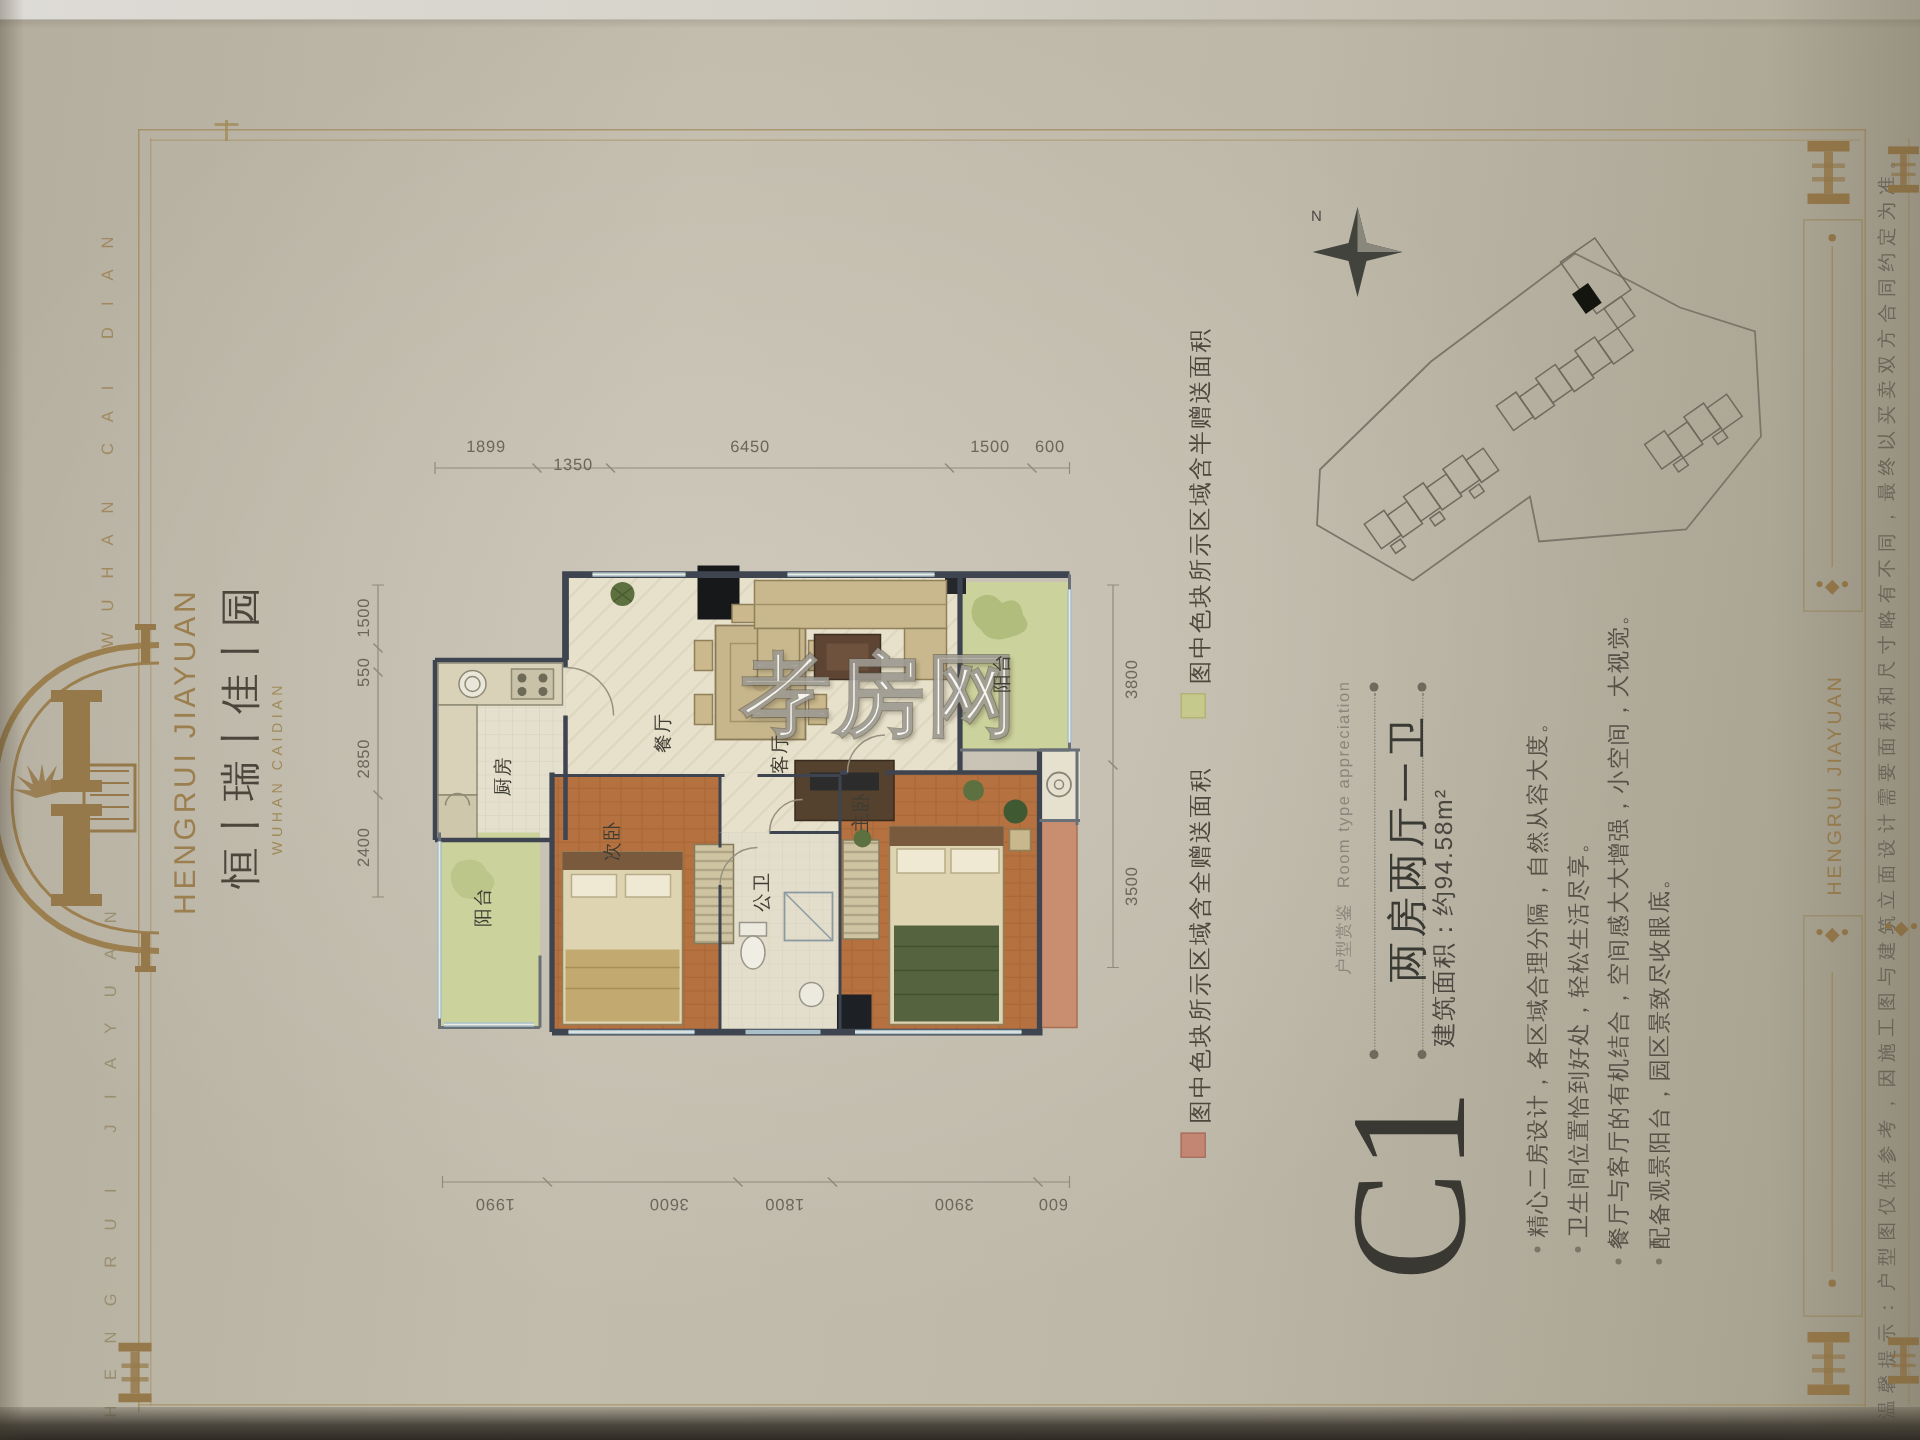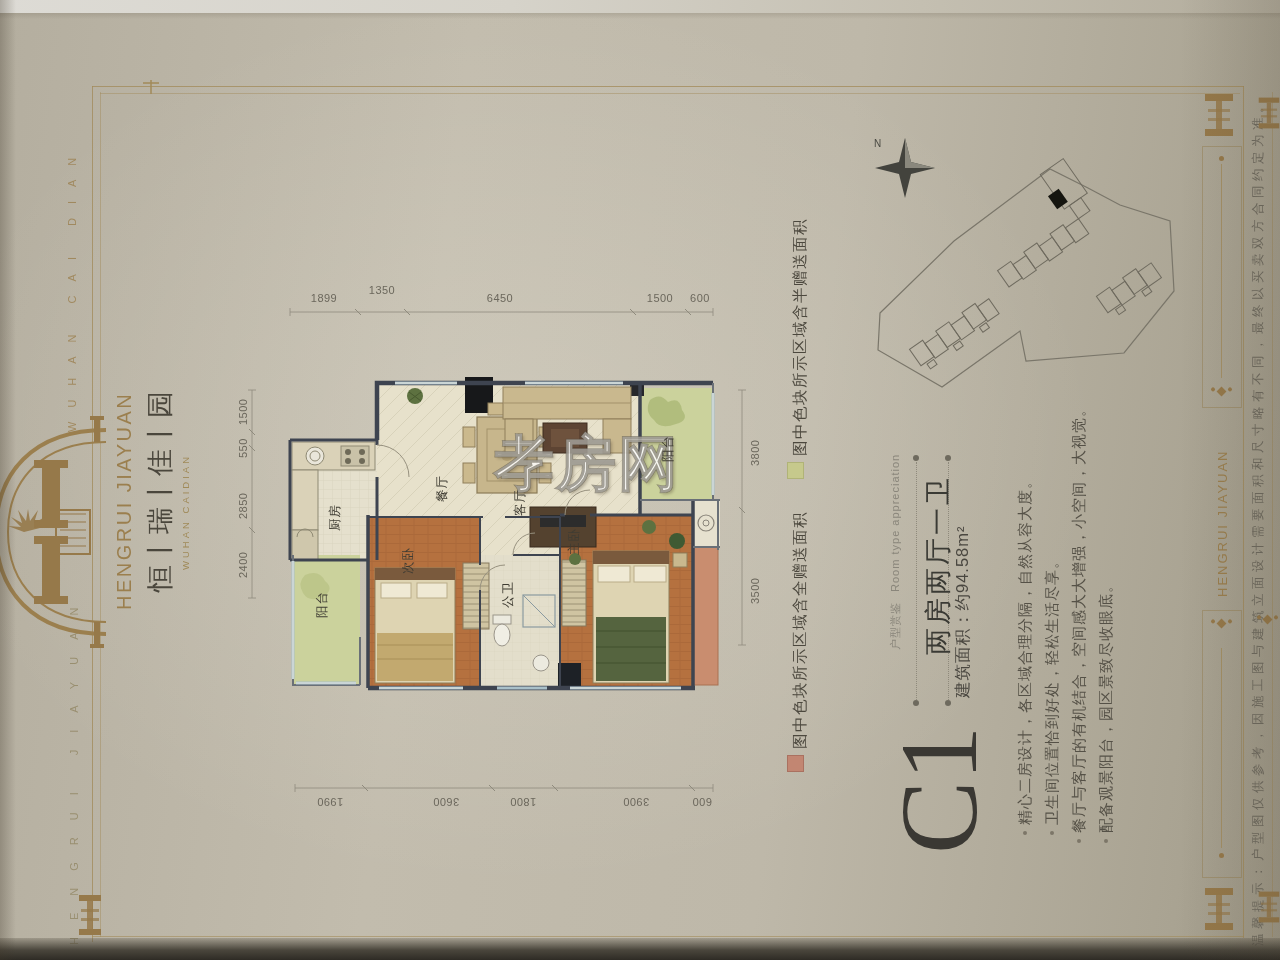--- a/index.html
+++ b/index.html
@@ -378,21 +378,21 @@
       </g>
   </svg>
 
   <div class="abs" style="left:0;top:0;width:1280px;height:13px;background:linear-gradient(to right,#dddbd5 0%,#d6d3ca 40%,#c4bfb1 72%,#b2ac9c 100%);"></div>
   <div class="abs" style="left:0;top:13px;width:1280px;height:6px;background:linear-gradient(to bottom,rgba(120,112,96,.25),transparent);"></div>
   <div class="abs" style="left:0;top:938px;width:1280px;height:22px;background:linear-gradient(to bottom,rgba(95,89,76,.3) 0%,#4a463c 55%,#2e2b25 100%);"></div>
   <div class="abs" style="left:0;top:0;width:16px;height:960px;background:linear-gradient(to right,rgba(62,54,41,.30),transparent);"></div>
   <div class="abs" style="left:1180px;top:0;width:100px;height:960px;background:linear-gradient(to right,transparent,rgba(66,57,42,.16));"></div>
 
 <div class="dim" style="left: 324px; top: 292px; transform: translateX(-50%);">1899</div>
-    <div class="dim" style="left: 382px; top: 284px; transform: translateX(-50%);">1350</div>
+    <div class="dim" style="left: 382px; top: 304px; transform: translateX(-50%);">1350</div>
     <div class="dim" style="left: 500px; top: 292px; transform: translateX(-50%);">6450</div>
     <div class="dim" style="left: 660px; top: 292px; transform: translateX(-50%);">1500</div>
     <div class="dim" style="left: 700px; top: 292px; transform: translateX(-50%);">600</div>
     <div class="dim" style="left: 330px; top: 796px; transform: translateX(-50%) rotate(180deg);">1990</div>
     <div class="dim" style="left: 446px; top: 796px; transform: translateX(-50%) rotate(180deg);">3600</div>
     <div class="dim" style="left: 523px; top: 796px; transform: translateX(-50%) rotate(180deg);">1800</div>
     <div class="dim" style="left: 636px; top: 796px; transform: translateX(-50%) rotate(180deg);">3900</div>
     <div class="dim" style="left: 702px; top: 796px; transform: translateX(-50%) rotate(180deg);">600</div>
     <div class="dim vtext" style="left: 237px; top: 424.6px;">1500</div>
     <div class="dim vtext" style="left: 237px; top: 458.2px;">550</div>

